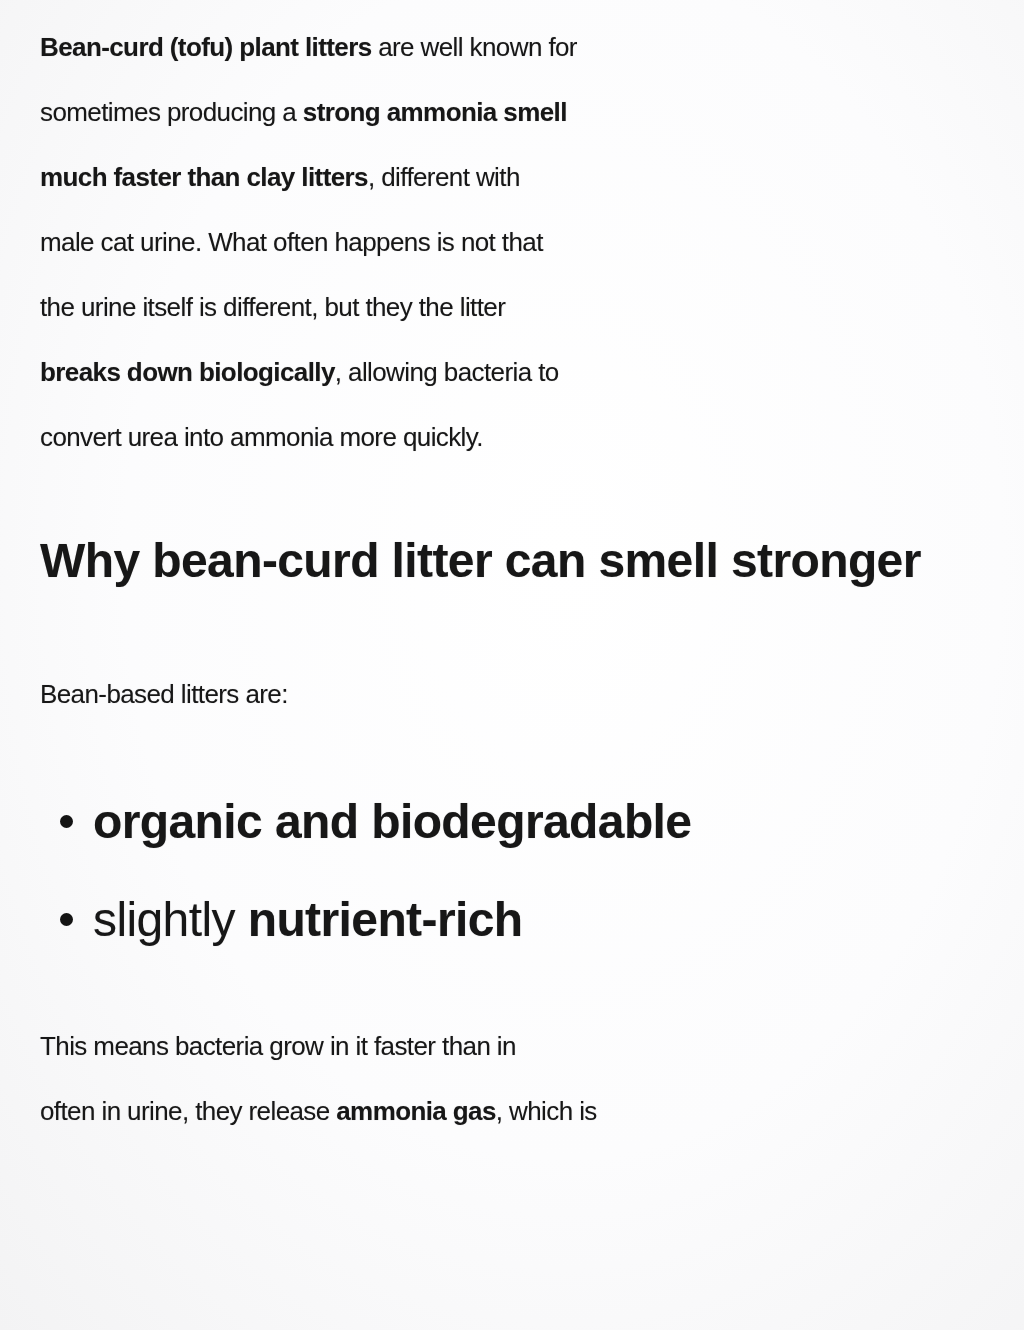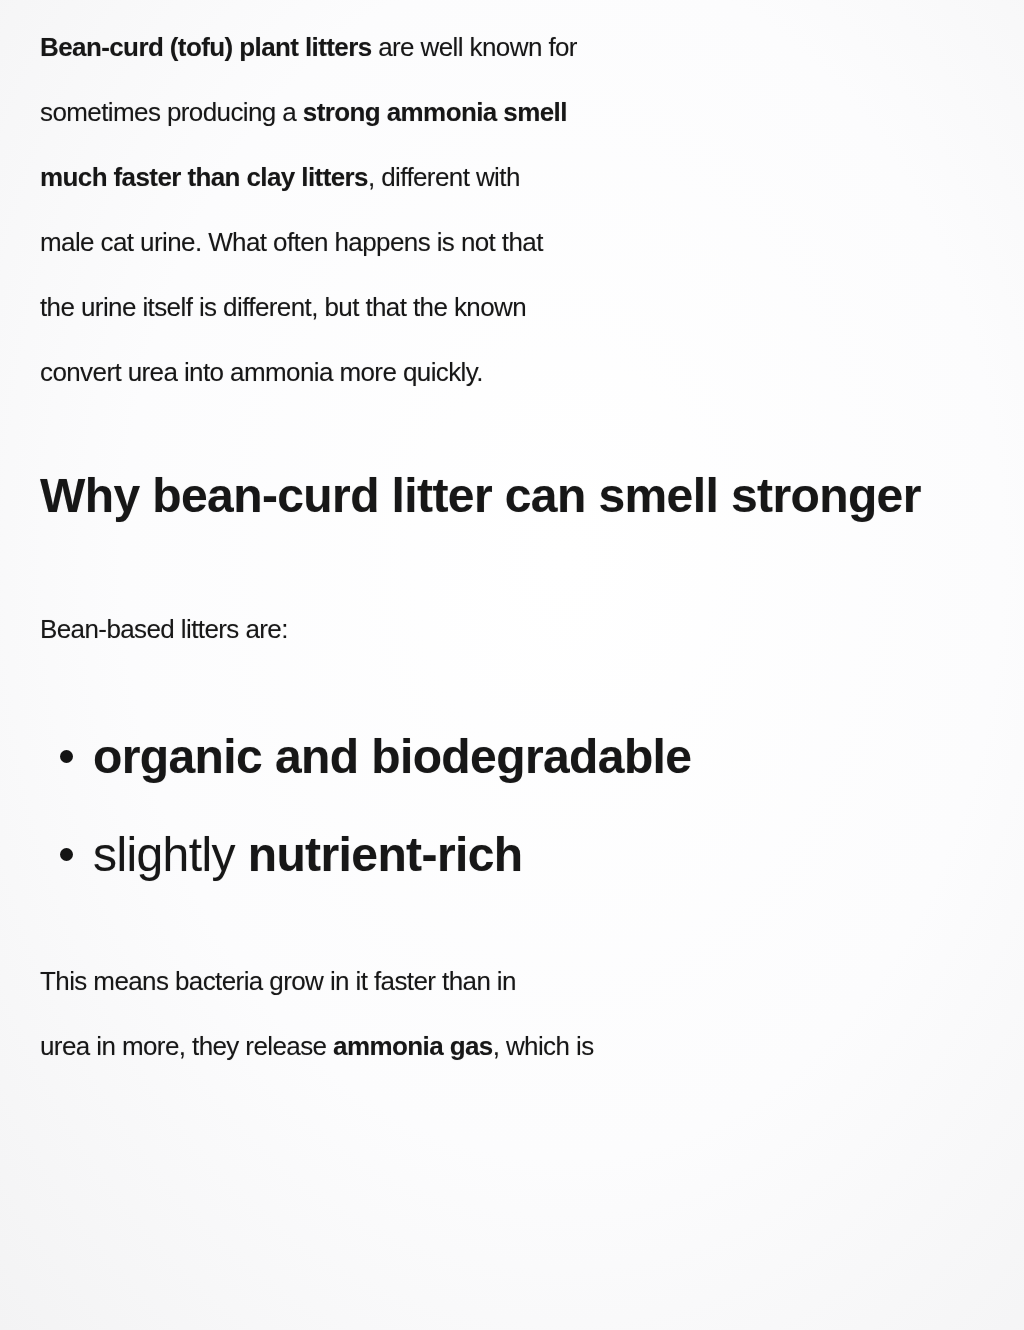--- a/index.html
+++ b/index.html
@@ -75,35 +75,36 @@
 </head>
 <body>
 
 <div class="article">
   <div id="article-root">
       <div class="para">
         <div class="line"><span class="seg bold">Bean-curd (tofu) plant litters</span><span class="seg"> are well known for</span></div>
         <div class="line"><span class="seg">sometimes producing a </span><span class="seg bold">strong ammonia smell</span></div>
         <div class="line"><span class="seg bold">much faster than clay litters</span><span class="seg">, different with</span></div>
         <div class="line"><span class="seg">male cat urine. What often happens is not that</span></div>
-        <div class="line"><span class="seg">the urine itself is different, but that the known</span></div>
+        <div class="line"><span class="seg">the urine itself is different, but they the litter</span></div>
+        <div class="line"><span class="seg bold">breaks down biologically</span><span class="seg">, allowing bacteria to</span></div>
         <div class="line"><span class="seg">convert urea into ammonia more quickly.</span></div>
       </div>
       <div class="heading">Why bean-curd litter can smell stronger</div>
       <div class="para">
         <div class="line"><span class="seg">Bean-based litters are:</span></div>
       </div>
       <div class="blist">
         <div class="bitem">
           <span class="dot"></span>
           <span class="btext"><span class="seg bold">organic and biodegradable</span></span>
         </div>
         <div class="bitem">
           <span class="dot"></span>
           <span class="btext"><span class="seg">slightly </span><span class="seg bold">nutrient-rich</span></span>
         </div>
       </div>
       <div class="para">
         <div class="line"><span class="seg">This means bacteria grow in it faster than in</span></div>
-        <div class="line"><span class="seg">urea in more, they release </span><span class="seg bold">ammonia gas</span><span class="seg">, which is</span></div>
+        <div class="line"><span class="seg">often in urine, they release </span><span class="seg bold">ammonia gas</span><span class="seg">, which is</span></div>
       </div>
     </div>
 </div>
 
 </body></html>

